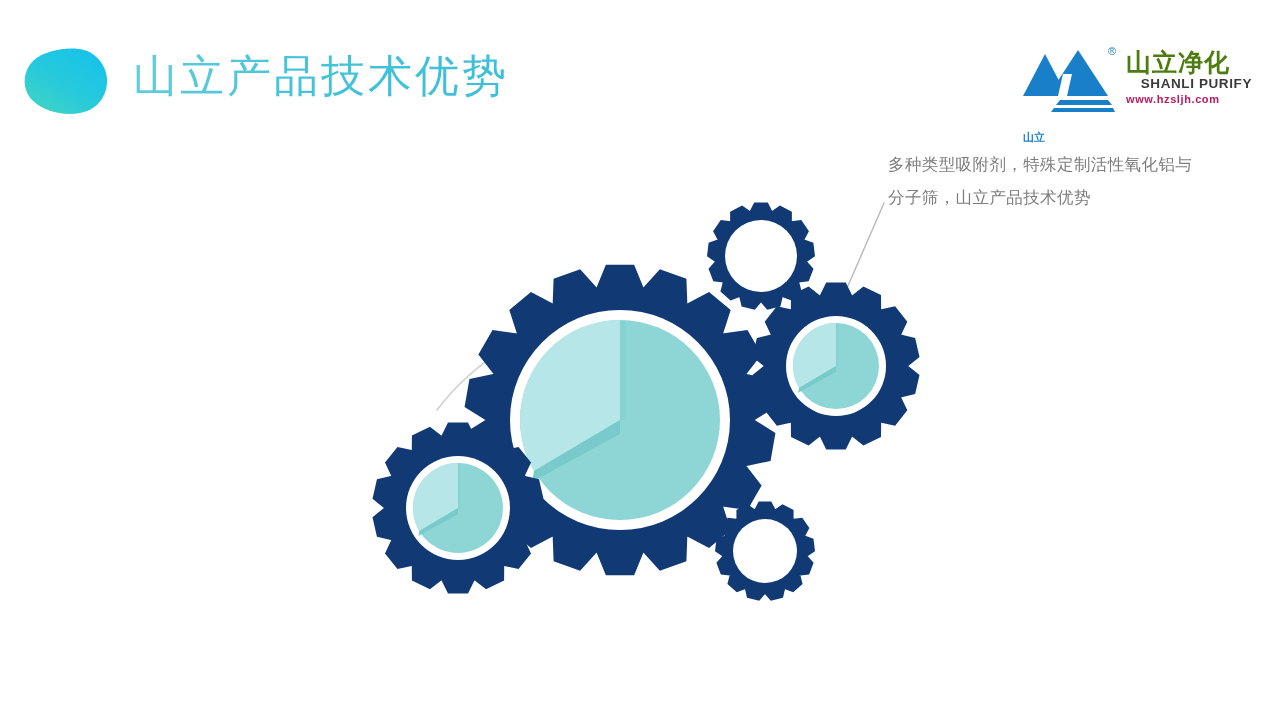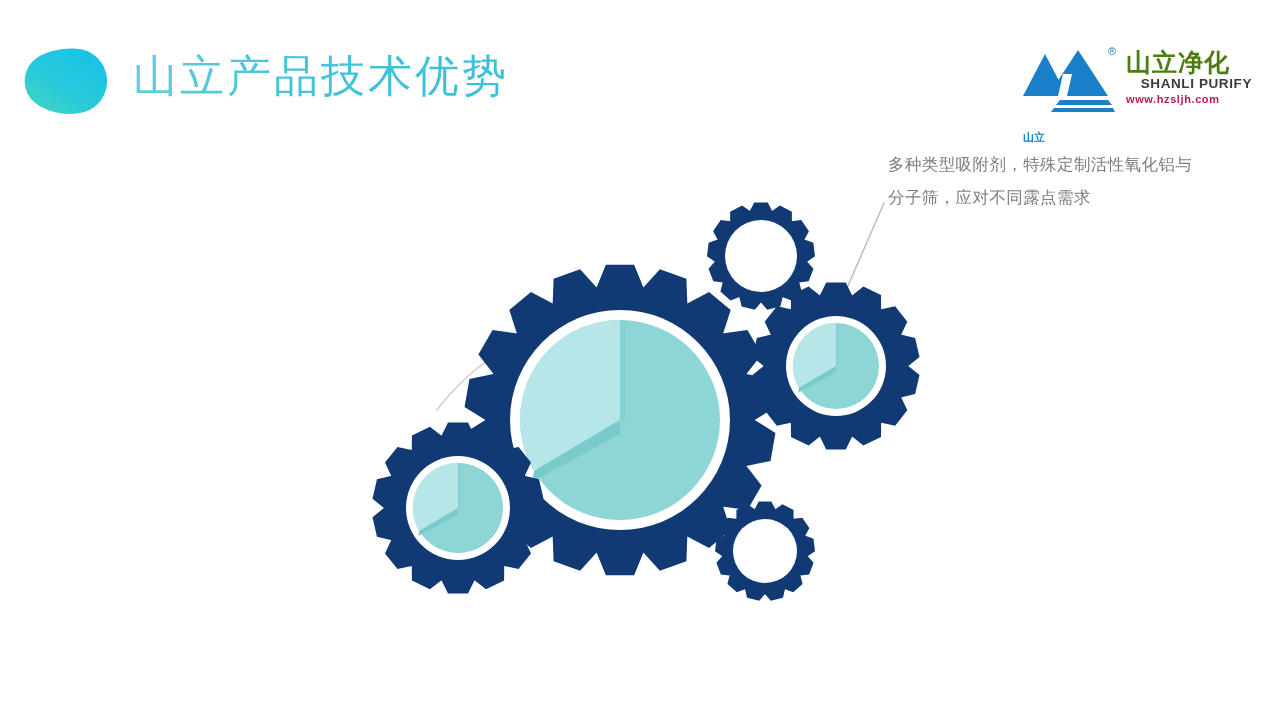--- a/index.html
+++ b/index.html
@@ -227,17 +227,17 @@
           <path d="M-10.01,-85.42 L10.01,-85.42 L19.61,-65.95 L10.95,-67.92 L28.04,-81.30 L46.08,-72.61 L46.28,-50.91 L39.33,-56.45 L60.54,-61.08 L73.02,-45.43 L63.79,-25.79 L59.93,-33.79 L81.05,-28.77 L85.50,-9.25 L68.66,4.44 L68.66,-4.44 L85.50,9.25 L81.05,28.77 L59.93,33.79 L63.79,25.79 L73.02,45.43 L60.54,61.08 L39.33,56.45 L46.28,50.91 L46.08,72.61 L28.04,81.30 L10.95,67.92 L19.61,65.95 L10.01,85.42 L-10.01,85.42 L-19.61,65.95 L-10.95,67.92 L-28.04,81.30 L-46.08,72.61 L-46.28,50.91 L-39.33,56.45 L-60.54,61.08 L-73.02,45.43 L-63.79,25.79 L-59.93,33.79 L-81.05,28.77 L-85.50,9.25 L-68.66,-4.44 L-68.66,4.44 L-85.50,-9.25 L-81.05,-28.77 L-59.93,-33.79 L-63.79,-25.79 L-73.02,-45.43 L-60.54,-61.08 L-39.33,-56.45 L-46.28,-50.91 L-46.08,-72.61 L-28.04,-81.30 L-10.95,-67.92 L-19.61,-65.95 Z" fill="#113a75"></path>
           <circle cx="0" cy="0" r="52" fill="#ffffff"></circle>
           <g transform="scale(0.45)">
             <use href="#pieHub"></use>
           </g>
         </g>
       </g>
   </svg>
 
 
-  <div class="callout c-right-top">多种类型吸附剂，特殊定制活性氧化铝与分子筛，应对不同露点需求</div>
+  <div class="callout c-right-top">多种类型吸附剂，特殊定制活性氧化铝与分子筛，山立产品技术优势</div>
 
 
 
 </div>
 
 </body></html>

